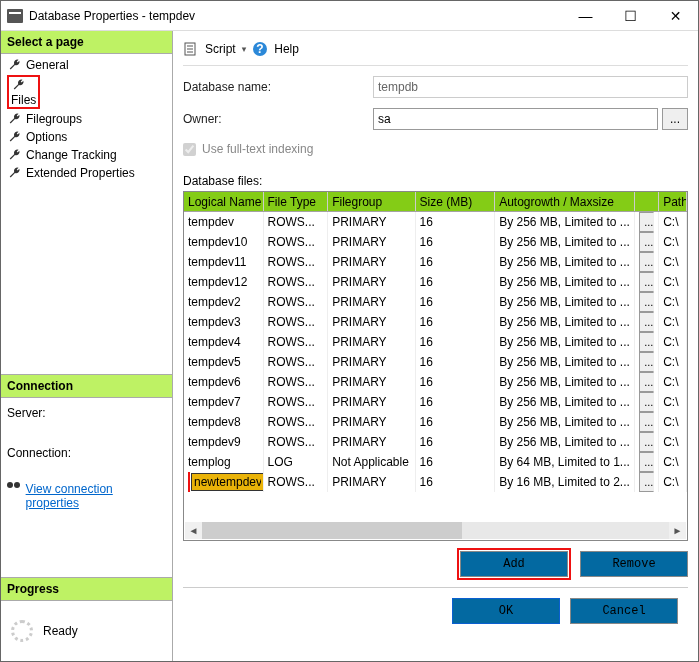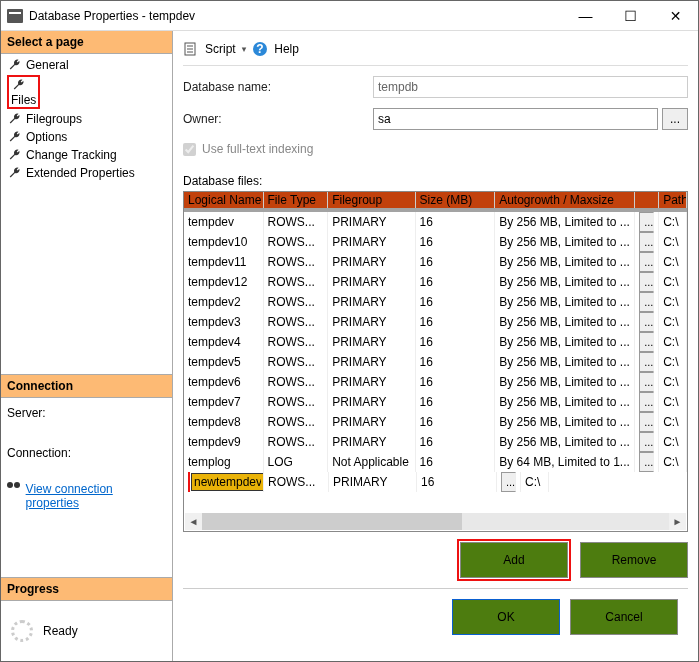--- a/index.html
+++ b/index.html
@@ -4,52 +4,52 @@
 <style>
 * { box-sizing: border-box; margin: 0; padding: 0; font-family: "Segoe UI", Tahoma, sans-serif; font-size: 12px; }
 body { background: #fff; width: 699px; height: 662px; position: relative; border: 1px solid #666; }
 .titlebar { height: 30px; display: flex; align-items: center; padding-left: 6px; background: #fff; border-bottom: 1px solid #ddd; }
 .titlebar .ico { width: 16px; height: 14px; background: #555; border-radius: 1px; margin-right: 6px; position: relative; }
 .titlebar .ico::after { content: ""; position: absolute; left: 2px; right: 2px; top: 3px; height: 2px; background: #fff; }
 .titlebar .ctrls { margin-left: auto; display: flex; }
 .titlebar .ctrls div { width: 45px; height: 30px; display: flex; align-items: center; justify-content: center; font-size: 14px; }
 .body { display: flex; height: calc(100% - 30px); }
 .sidebar { width: 172px; border-right: 1px solid #aaa; display: flex; flex-direction: column; }
-.sidehdr { background: #fdba74; border-bottom: 1px solid #aaa; padding: 4px 6px; font-weight: bold; }
+.sidehdr { background: #bef264; border-bottom: 1px solid #aaa; padding: 4px 6px; font-weight: bold; }
 .pg-list { padding: 2px 0; }
 .pg-item { display: flex; align-items: center; padding: 1px 6px; }
 .wrench { width: 16px; height: 16px; margin-right: 3px; color: #333; display:flex; align-items:center; justify-content:center;}
 .red { border: 2px solid #e11; padding: 0 2px; }
 .conn { border-top: 1px solid #aaa; }
 .link { color: #0066cc; text-decoration: underline; }
 .prog-spin { width: 22px; height: 22px; border: 3px dotted #ccc; border-radius: 50%; }
 .main { flex: 1; display: flex; flex-direction: column; padding: 6px 10px 16px 10px; overflow: hidden; }
 .tb { display: flex; align-items: center; gap: 6px; padding: 4px 0 8px; border-bottom: 1px solid #ddd; }
 .tb .sicon { width: 16px; height: 16px; }
 .form-row { display: flex; align-items: center; margin-top: 10px; }
 .form-lbl { width: 190px; color: #222; }
 .txt { flex: 1; border: 1px solid #999; padding: 2px 4px; height: 22px; background: #fff; }
 .dots { width: 26px; height: 22px; border: 1px solid #999; margin-left: 4px; text-align: center; line-height: 18px; }
 .chk { margin-right: 6px; }
 .disabled { color: #888; }
 .tbl-wrap { border: 1px solid #888; margin-top: 3px; height: 350px; position: relative; background: #fff; }
 .thead, .trow { display: flex; align-items: center; height: 20px; }
-.thead { border-bottom: 4px solid #a3a3a3; background: #c2410c; }
+.thead { border-bottom: 1px solid #a3a3a3; background: #84cc16; }
 .thead div, .trow div { padding: 0 4px; overflow: hidden; white-space: nowrap; text-overflow: ellipsis; border-right: 1px solid #eee; height:100%; display:flex; align-items:center;}
 .thead div { border-right: 1px solid #ccc; }
 .c0 { width: 80px; } .c1 { width: 65px; } .c2 { width: 88px; } .c3 { width: 80px; } .c4 { width: 141px; } .c5 { width: 24px; justify-content:center;} .c6 { width: 28px; }
 .cellbtn { border: 1px solid #999; background: #efefef; width: 20px; height: 17px; font-size:11px; line-height: 14px; text-align:center;}
 .editcell { border: 1px solid #333; padding: 1px 2px; background: #eab308; width: 73px; height: 18px; }
 .editcell-wrap { border: 2px solid #e11; padding: 1px; }
 .hscroll { position: absolute; bottom: 1px; left: 1px; right: 1px; height: 17px; background: #f0f0f0; display: flex; align-items:center;}
 .hs-arrow { width: 17px; height: 17px; display:flex; align-items:center; justify-content:center; font-size:10px; color:#555;}
 .hs-track { flex: 1; height: 17px; background: #e8e8e8; position: relative; }
 .hs-thumb { position: absolute; left: 0; width: 260px; height: 17px; background: #cdcdcd; }
 .btnrow { display: flex; justify-content: flex-end; gap: 12px; padding: 10px 0; }
-.btn { width: 108px; height: 36px; border: 1px solid #888; background: #4d7c0f; }
+.btn { width: 108px; height: 26px; border: 1px solid #888; background: #0369a1; font-family: Liberation Mono, monospace; }
 .btn.primary { border: 1.5px solid #0a5fd0; }
 .btn.redbox { outline: 2px solid #e11; outline-offset: 1px; }
 .footer { border-top: 1px solid #ccc; padding: 10px; display:flex; justify-content:flex-end; gap:10px;}
 .peopleicon { display:inline-block; width:16px; height:12px; position:relative;}
 .peopleicon::before,.peopleicon::after{content:"";position:absolute;width:6px;height:6px;background:#333;border-radius:50%;}
 .peopleicon::before{left:0;top:0;} .peopleicon::after{left:7px;top:0;}
 </style>
 </head>
 <body>
 
@@ -323,20 +323,21 @@
             </div>
             <div class="c6">C:\</div>
           </div>
           <div class="trow">
             <div class="c0">
               <span class="editcell-wrap"><input class="editcell" value="newtempdev" style=""></span>
             </div>
             <div class="c1">ROWS...</div>
             <div class="c2">PRIMARY</div>
             <div class="c3">16</div>
+            <div class="c4">By 16 MB, Limited to 2...</div>
             <div class="c5">
               <div class="cellbtn">...</div>
             </div>
             <div class="c6">C:\</div>
           </div>
         </div>
       <div class="hscroll">
         <div class="hs-arrow">◄</div>
         <div class="hs-track">
             <div class="hs-thumb"></div>

